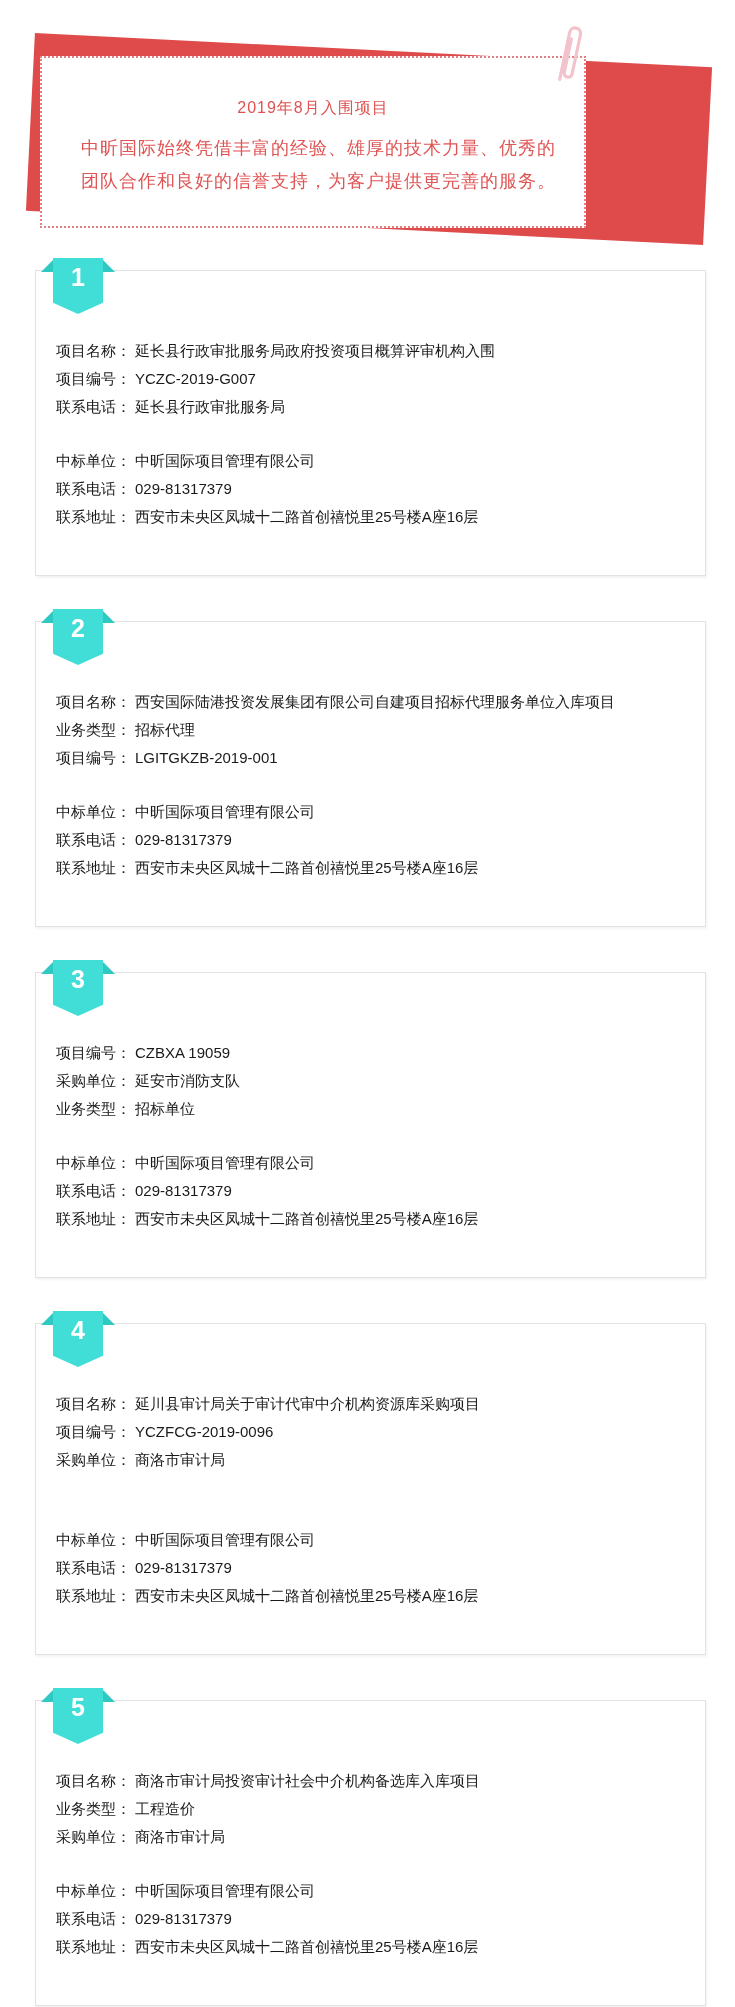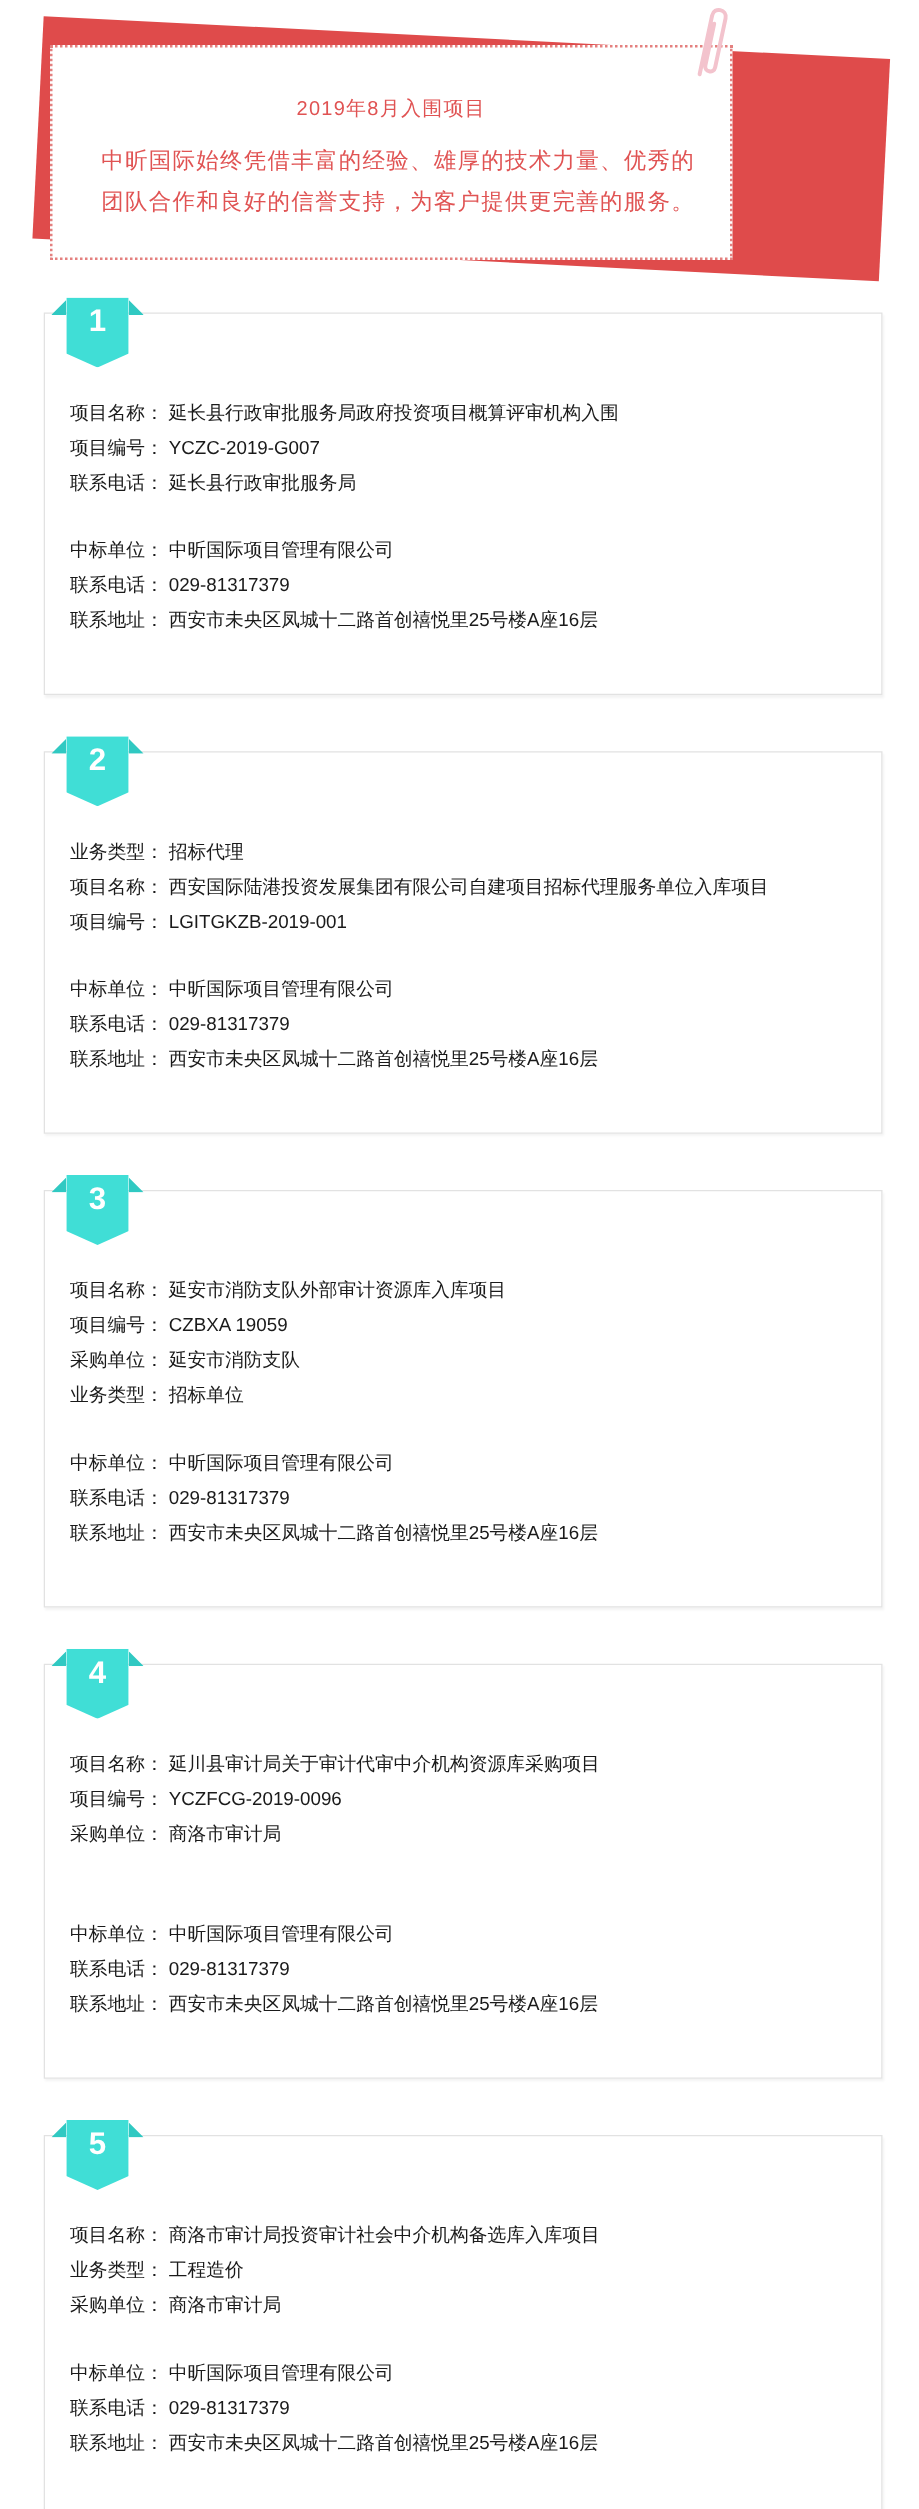--- a/index.html
+++ b/index.html
@@ -16,21 +16,21 @@
   html,body{margin:0;padding:0;}
   body{
     width:735px;
     min-height:2007px;
     background:#ffffff;
     font-family:"Liberation Sans","DejaVu Sans",sans-serif;
     color:var(--ink);
   }
 
   
-  .banner{position:relative;height:240px;}
+  .banner{position:relative;height:240px;margin-top:20px;}
   .red-shape{
     position:absolute;left:30px;top:30px;width:678px;height:178px;
     background:var(--red);
     transform:rotate(2.9deg);
     z-index:1;
   }
   .notice-card{
     position:absolute;left:40px;top:36px;width:546px;height:172px;
     background:#ffffff;
     border:2px dotted var(--red-border);
@@ -130,38 +130,37 @@
       </div>
   </section>
 
   <section class="card">
     <div class="ribbon">
       <div class="fold fold-l"></div>
       <div class="fold fold-r"></div>
       <div class="ribbon-body">2</div>
     </div>
     <div class="card-body">
+        <p class="line"><span class="lab">项目名称：</span><span class="val">西安国际陆港投资发展集团有限公司自建项目招标代理服务单位入库项目</span></p>
         <p class="line"><span class="lab">业务类型：</span><span class="val">招标代理</span></p>
-        <p class="line"><span class="lab">项目名称：</span><span class="val">西安国际陆港投资发展集团有限公司自建项目招标代理服务单位入库项目</span></p>
         <p class="line"><span class="lab">项目编号：</span><span class="val">LGITGKZB-2019-001</span></p>
         <p class="line blank"></p>
         <p class="line"><span class="lab">中标单位：</span><span class="val">中昕国际项目管理有限公司</span></p>
         <p class="line"><span class="lab">联系电话：</span><span class="val">029-81317379</span></p>
         <p class="line"><span class="lab">联系地址：</span><span class="val">西安市未央区凤城十二路首创禧悦里25号楼A座16层</span></p>
       </div>
   </section>
 
   <section class="card">
     <div class="ribbon">
       <div class="fold fold-l"></div>
       <div class="fold fold-r"></div>
       <div class="ribbon-body">3</div>
     </div>
     <div class="card-body">
-        <p class="line"><span class="lab">项目名称：</span><span class="val">延安市消防支队外部审计资源库入库项目</span></p>
         <p class="line"><span class="lab">项目编号：</span><span class="val">CZBXA 19059</span></p>
         <p class="line"><span class="lab">采购单位：</span><span class="val">延安市消防支队</span></p>
         <p class="line"><span class="lab">业务类型：</span><span class="val">招标单位</span></p>
         <p class="line blank"></p>
         <p class="line"><span class="lab">中标单位：</span><span class="val">中昕国际项目管理有限公司</span></p>
         <p class="line"><span class="lab">联系电话：</span><span class="val">029-81317379</span></p>
         <p class="line"><span class="lab">联系地址：</span><span class="val">西安市未央区凤城十二路首创禧悦里25号楼A座16层</span></p>
       </div>
   </section>
 

